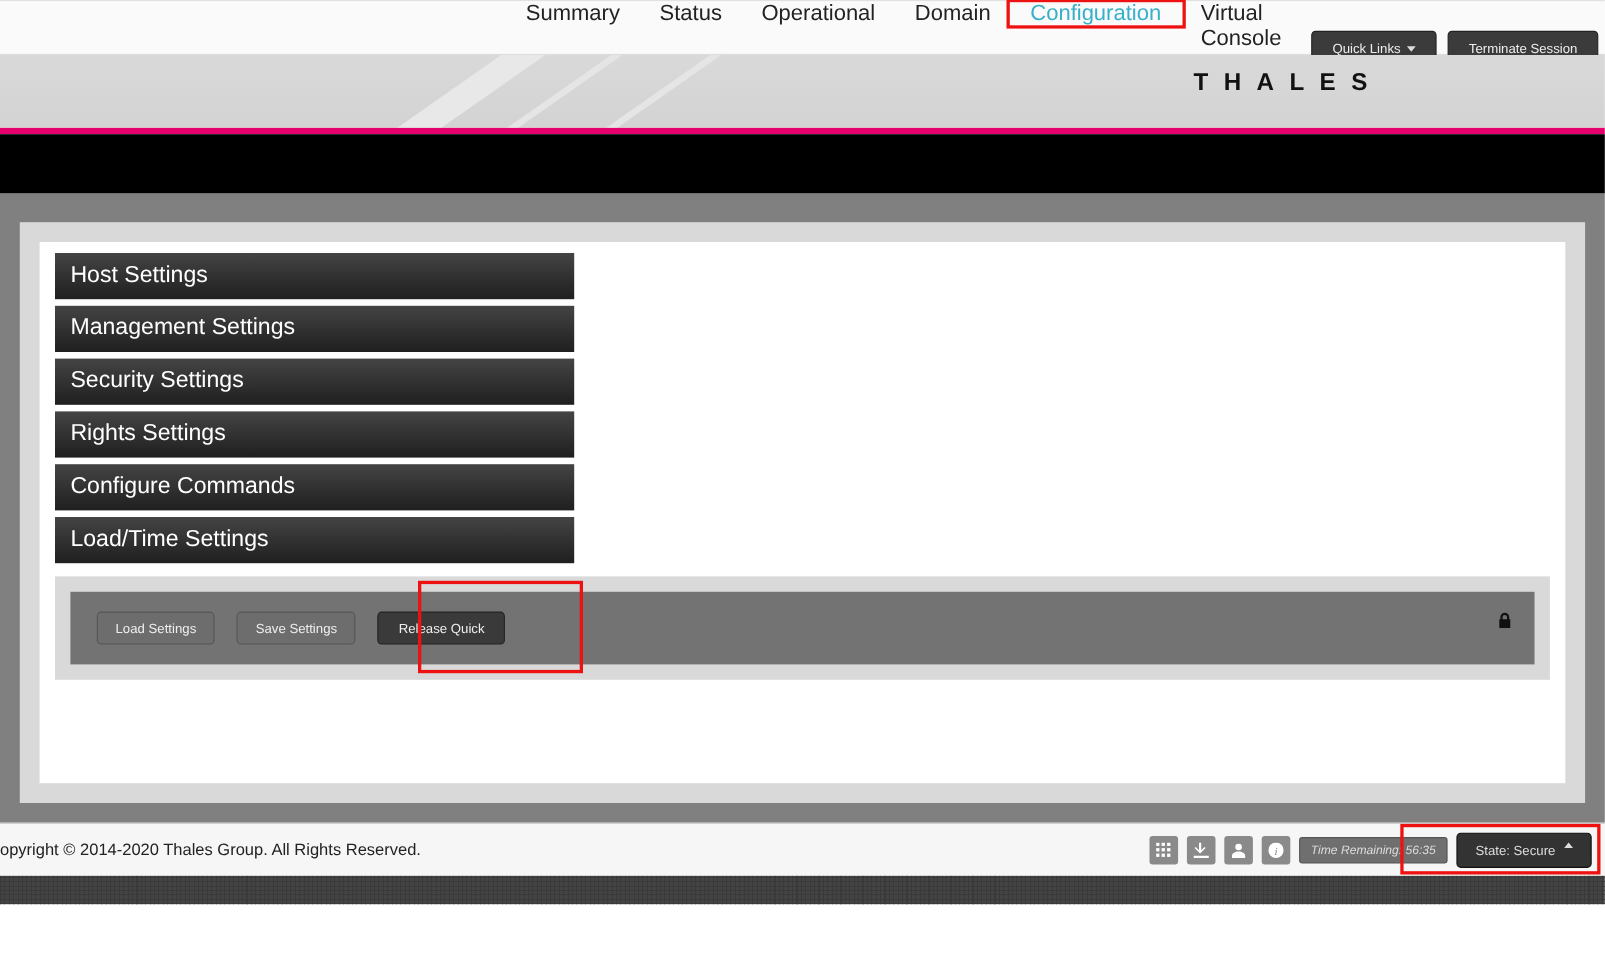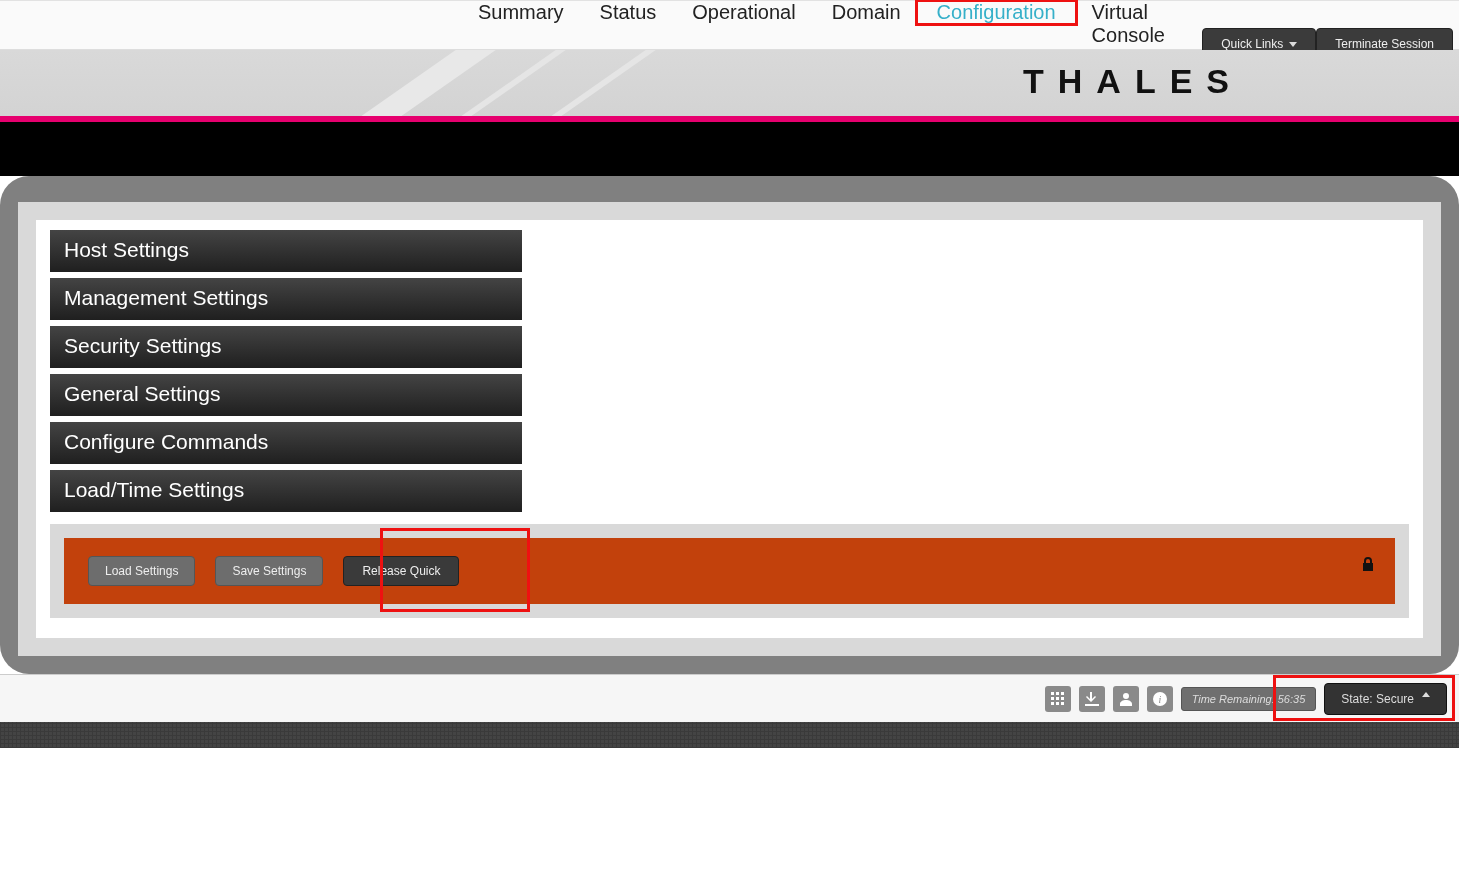--- a/index.html
+++ b/index.html
@@ -27,21 +27,21 @@
     position: relative;
   }
   .nav-tab.active { color: #36b0c9; }
   .hl-config {
     position: absolute;
     left: -4px; right: -4px; top: -2px; bottom: -2px;
     border: 3px solid #e11;
     pointer-events: none;
   }
 
-  .top-right { margin-left: auto; display: flex; align-items: flex-end; margin-top: 38px; }
+  .top-right { margin-left: auto; display: flex; gap: 10px; align-items: flex-end; margin-top: 38px; }
   .btn {
     background: #3b3b3b;
     color: #eee;
     border: 1px solid #222;
     border-radius: 4px;
     font-size: 12px;
     padding: 7px 14px;
     cursor: pointer;
     display: inline-flex; align-items: center; gap: 6px;
     white-space: nowrap;
@@ -54,29 +54,29 @@
   .banner { height: 66px; background: linear-gradient(#d9d9d9,#d3d3d3); position: relative; overflow: hidden; }
   .banner .curve {
     position:absolute; left:370px; top:-40px; width:900px; height:200px;
     border-left: 40px solid #e8e8e8;
     transform: skewX(-55deg);
     background: transparent;
   }
   .banner .stripe1 { position:absolute; left:470px; top:-40px; width:10px; height:200px; background:#e5e5e5; transform:skewX(-55deg);}
   .banner .stripe2 { position:absolute; left:560px; top:-40px; width:10px; height:200px; background:#e5e5e5; transform:skewX(-55deg);}
   .brand {
-    position: absolute; right: 216px; top: 12px;
+    position: absolute; right: 202px; top: 12px;
     font-family: "Arial Black", Arial, sans-serif;
-    font-size: 34px; letter-spacing: 14px; font-weight: 900; color:#111;
+    font-size: 22px; letter-spacing: 14px; font-weight: 900; color:#111;
   }
   .pinkbar { height: 6px; background: #e6006e; }
   .blackbar { height: 54px; background: #000; }
 
   
-  .body-area { background:#808080; height: 498px; padding: 26px 18px 18px 18px; border-radius: 29px; }
+  .body-area { background:#808080; height: 572px; padding: 26px 18px 18px 18px; }
   .panel-outer { background:#d9d9d9; height: 100%; padding: 18px; }
   .panel-inner { background:#fff; height: 100%; padding: 10px 14px 16px 14px; position: relative; }
 
   
   .accordion { width: 472px; }
   .acc-item {
     background: linear-gradient(#444,#1f1f1f);
     color: #fff;
     font-size: 21px;
     font-weight: 300;
@@ -85,21 +85,21 @@
     cursor: pointer;
   }
 
   
   .action-row-outer {
     margin-top: 12px;
     background:#d9d9d9;
     padding: 14px;
   }
   .action-row {
-    background:#c2410c;
+    background:#737373;
     padding: 18px 24px;
     display:flex; align-items:center; gap: 20px;
     position: relative;
   }
   .btn-small {
     background:#6d6d6d; color:#eee; border:1px solid #555;
     border-radius:4px; font-size:12px; padding:7px 16px; cursor:pointer;
   }
   .btn-dark {
     background:#3a3a3a; color:#eee; border:1px solid #222;
@@ -184,21 +184,21 @@
 <div class="blackbar"></div>
 
 <div class="body-area">
   <div class="panel-outer">
     <div class="panel-inner">
 
       <div class="accordion">
         <div class="acc-item">Host Settings</div>
         <div class="acc-item">Management Settings</div>
         <div class="acc-item">Security Settings</div>
-        <div class="acc-item">General Settings</div>
+        <div class="acc-item">Rights Settings</div>
         <div class="acc-item">Configure Commands</div>
         <div class="acc-item">Load/Time Settings</div>
       </div>
 
       <div class="action-row-outer">
         <div class="action-row">
           <button class="btn-small">Load Settings</button>
           <button class="btn-small">Save Settings</button>
           <button class="btn-dark">Release Quick</button>
           <span class="hl-release"></span>
@@ -208,20 +208,21 @@
               </svg>
           </span>
         </div>
       </div>
 
     </div>
   </div>
 </div>
 
 <div class="footer">
+  <span class="copyright">opyright © 2014-2020 Thales Group. All Rights Reserved.</span>
 
   <div class="footer-right">
     <div class="ficon">
       <svg width="14" height="14" viewBox="0 0 14 14">
           <g fill="#fff">
             <rect x="0" y="0" width="3" height="3"></rect>
             <rect x="5" y="0" width="3" height="3"></rect>
             <rect x="10" y="0" width="3" height="3"></rect>
             <rect x="0" y="5" width="3" height="3"></rect>
             <rect x="5" y="5" width="3" height="3"></rect>

